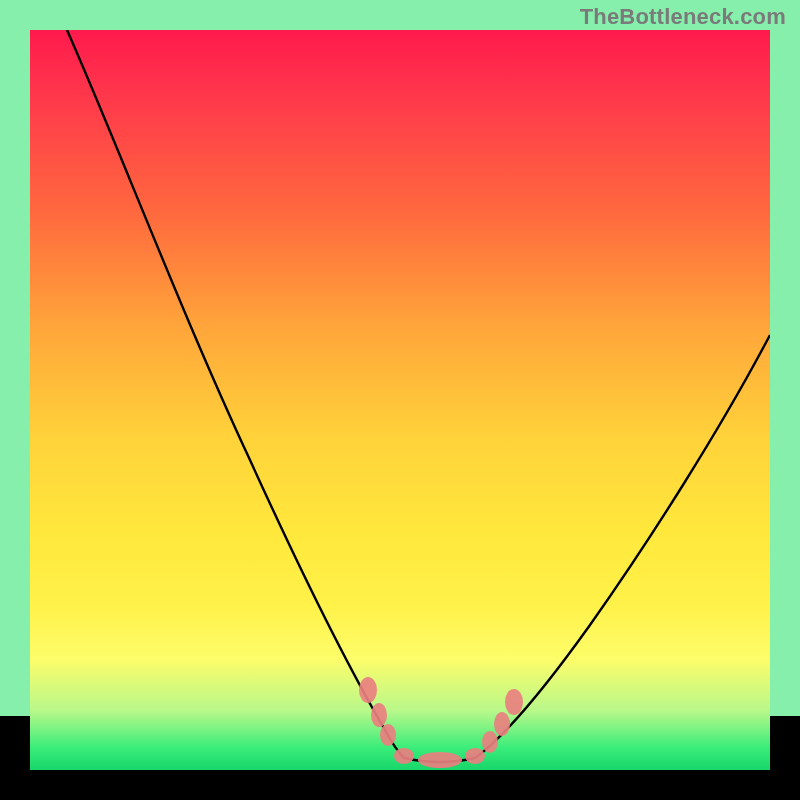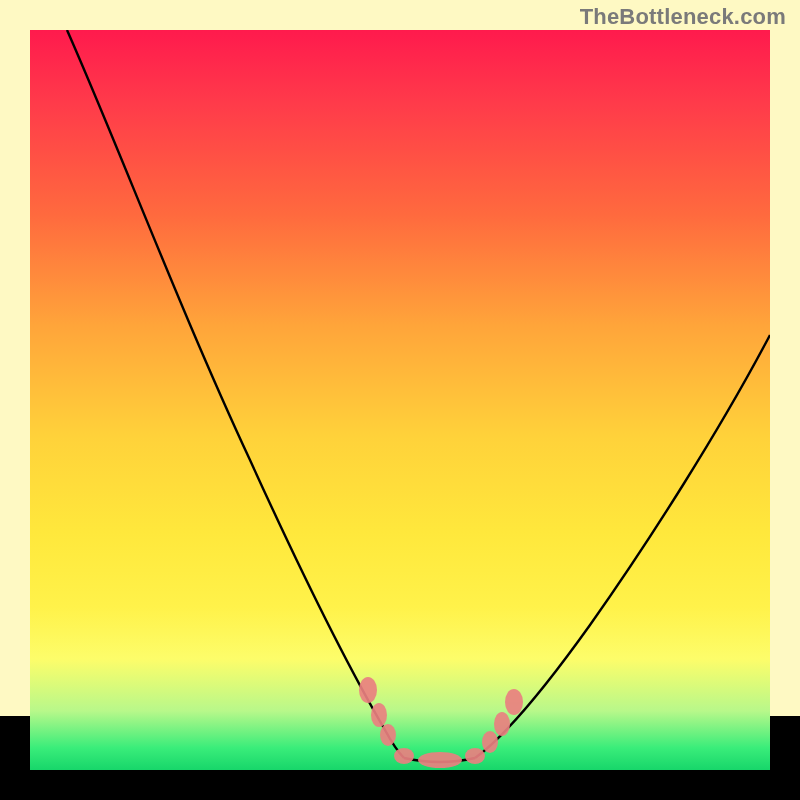--- a/index.html
+++ b/index.html
@@ -9,21 +9,21 @@
     height: 800px;
     background: #000;
     overflow: hidden;
   }
   .frame {
     position: absolute;
     left: 0;
     top: 0;
     width: 800px;
     height: 716px;
-    background: #fef9c3;
+    background: #86efac;
   }
   .plot {
     position: absolute;
     left: 30px;
     top: 30px;
     width: 740px;
     height: 740px;
     
     background: linear-gradient(
       to bottom,

